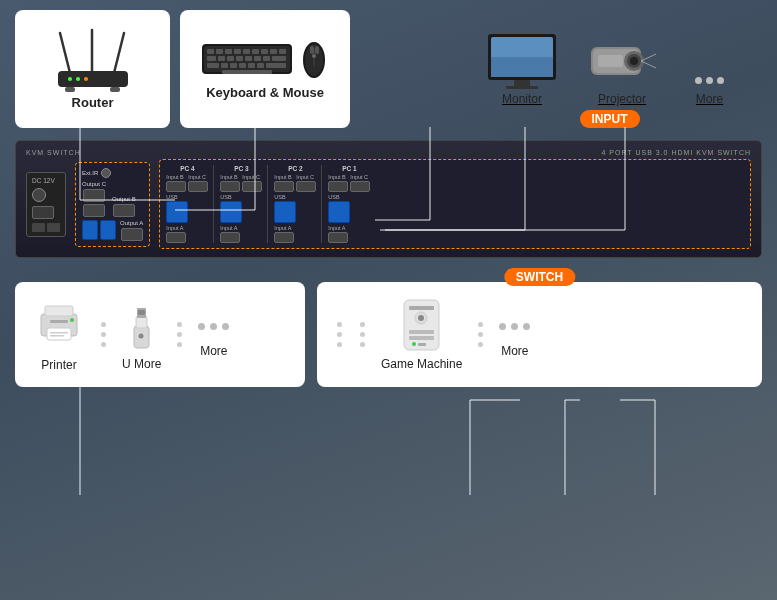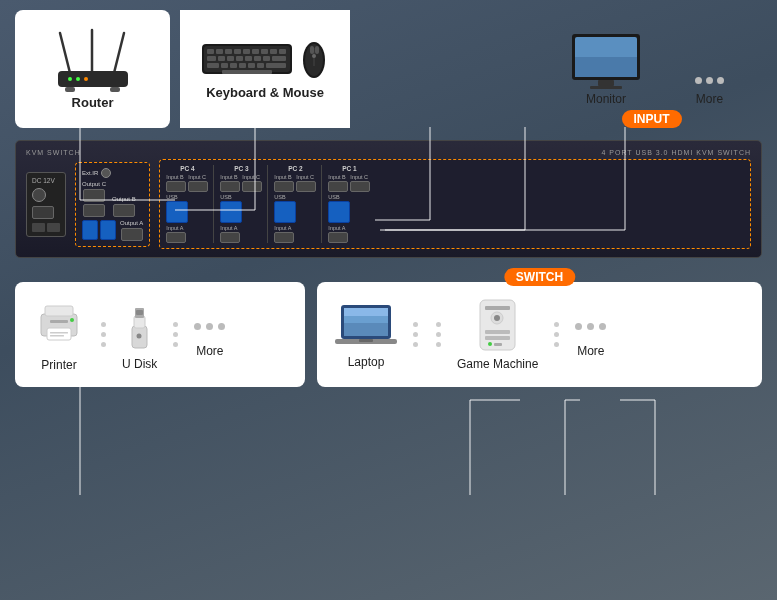--- a/index.html
+++ b/index.html
@@ -62,21 +62,21 @@
         <rect x="15" y="59" width="10" height="5" rx="2" fill="#555"></rect>
         <rect x="60" y="59" width="10" height="5" rx="2" fill="#555"></rect>
 
         <circle cx="20" cy="51" r="2" fill="#44ff44"></circle>
         <circle cx="28" cy="51" r="2" fill="#44ff44"></circle>
         <circle cx="36" cy="51" r="2" fill="#ff8800"></circle>
       </svg>
       <span style="font-size:13px; font-weight:600; color:#222; margin-top:2px;">Router</span>
     </div>
 
-    <div style="background:white; border-radius:0; width:170px; height:118px; display:flex; flex-direction:column; align-items:center; justify-content:center; padding:8px; flex-shrink:0;">
+    <div style="background:white; border-radius:8px; width:170px; height:118px; display:flex; flex-direction:column; align-items:center; justify-content:center; padding:8px; flex-shrink:0;">
       <div style="display:flex; gap:8px; align-items:center;">
 
         <svg width="90" height="38" viewBox="0 0 90 38">
           <rect x="0" y="4" width="90" height="30" rx="4" fill="#1a1a1a"></rect>
           <rect x="2" y="6" width="86" height="26" rx="3" fill="#2a2a2a"></rect>
 
           <rect x="5" y="9" width="7" height="5" rx="1" fill="#555"></rect>
           <rect x="14" y="9" width="7" height="5" rx="1" fill="#555"></rect>
           <rect x="23" y="9" width="7" height="5" rx="1" fill="#555"></rect>
           <rect x="32" y="9" width="7" height="5" rx="1" fill="#555"></rect>
@@ -110,35 +110,48 @@
           <rect x="10" y="8" width="4" height="8" rx="2" fill="#555"></rect>
           <rect x="15" y="8" width="4" height="8" rx="2" fill="#555"></rect>
           <circle cx="14" cy="18" r="2" fill="#666"></circle>
         </svg>
       </div>
       <span style="font-size:13px; font-weight:600; color:#222; margin-top:5px;">Keyboard &amp; Mouse</span>
     </div>
 
     <div style="flex:1;"></div>
 
-    <div style="display:flex; align-items:flex-end; gap:16px; position:relative; padding-bottom:22px;">
+    <div style="display:flex; align-items:flex-end; gap:0; position:relative; padding-bottom:22px;text-decoration:underline;">
 
       <div style="display:flex; flex-direction:column; align-items:center; width:100px;">
         <svg width="72" height="58" viewBox="0 0 72 58">
           <rect x="2" y="2" width="68" height="46" rx="3" fill="#1a1a1a"></rect>
           <rect x="5" y="5" width="62" height="40" rx="2" fill="#5a8fc0"></rect>
 
           <rect x="5" y="25" width="62" height="20" rx="0" fill="#4a7aaa"></rect>
           <rect x="28" y="48" width="16" height="6" rx="1" fill="#333"></rect>
           <rect x="20" y="54" width="32" height="3" rx="1" fill="#333"></rect>
         </svg>
         <span style="font-size:12px; color:#222; font-weight:500; margin-top:2px; background:transparent;">Monitor</span>
       </div>
 
 
+      <div style="display:flex; flex-direction:column; align-items:center; width:100px;">
+        <svg width="72" height="58" viewBox="0 0 72 58">
+          <rect x="5" y="15" width="50" height="28" rx="6" fill="#888"></rect>
+          <rect x="7" y="17" width="46" height="24" rx="5" fill="#999"></rect>
+          <circle cx="48" cy="29" r="10" fill="#666"></circle>
+          <circle cx="48" cy="29" r="7" fill="#444"></circle>
+          <circle cx="48" cy="29" r="4" fill="#222"></circle>
+          <rect x="12" y="23" width="25" height="12" rx="2" fill="#aaa"></rect>
+          <line x1="55" y1="29" x2="70" y2="22" stroke="#ccc" stroke-width="1" opacity="0.6"></line>
+          <line x1="55" y1="29" x2="70" y2="36" stroke="#ccc" stroke-width="1" opacity="0.6"></line>
+        </svg>
+        <span style="font-size:12px; color:#222; font-weight:500; margin-top:2px;">Projector</span>
+      </div>
 
       <div style="display:flex; flex-direction:column; align-items:center; width:75px;">
         <div style="display:flex; gap:4px; margin-top:20px; margin-bottom:8px;">
           <div style="width:7px;height:7px;border-radius:50%;background:#bbb;"></div>
           <div style="width:7px;height:7px;border-radius:50%;background:#bbb;"></div>
           <div style="width:7px;height:7px;border-radius:50%;background:#bbb;"></div>
         </div>
         <span style="font-size:12px; color:#222; font-weight:500;">More</span>
       </div>
 
@@ -319,21 +332,21 @@
       </div>
 
       <div style="display:flex;flex-direction:column;align-items:center;gap:4px;">
         <svg width="35" height="55" viewBox="0 0 35 55">
           <rect x="10" y="28" width="15" height="22" rx="3" fill="#d8d8d8" stroke="#bbb" stroke-width="1"></rect>
           <rect x="12" y="18" width="11" height="12" rx="2" fill="#e8e8e8" stroke="#ccc" stroke-width="1"></rect>
           <rect x="13" y="10" width="9" height="10" rx="1" fill="#aaa"></rect>
           <rect x="14" y="12" width="7" height="5" rx="1" fill="#888"></rect>
           <circle cx="17" cy="38" r="2.5" fill="#888"></circle>
         </svg>
-        <span style="font-size:12px;color:#222;font-weight:500;">U Disk</span>
+        <span style="font-size:12px;color:#222;font-weight:500;">U More</span>
       </div>
 
       <div style="display:flex;flex-direction:column;gap:5px;padding:0 4px;">
         <div style="width:5px;height:5px;border-radius:50%;background:#ccc;"></div>
         <div style="width:5px;height:5px;border-radius:50%;background:#ccc;"></div>
         <div style="width:5px;height:5px;border-radius:50%;background:#ccc;"></div>
       </div>
 
       <div style="display:flex;flex-direction:column;align-items:center;gap:4px;">
         <div style="display:flex;gap:5px;margin-top:12px;margin-bottom:10px;">
@@ -345,32 +358,20 @@
       </div>
 
     </div>
 
     <div style="background:white; border-radius:8px; display:flex; align-items:center; padding:10px 18px; gap:14px; flex:1; height:105px; position:relative;">
 
       <div style="position:absolute; top:-14px; left:50%; transform:translateX(-50%); background:#ff6b00; color:white; font-size:12px; font-weight:bold; padding:2px 12px; border-radius:20px; white-space:nowrap;">
         <span>SWITCH</span>
       </div>
 
-      <div style="display:flex;flex-direction:column;align-items:center;gap:4px;">
-        <svg width="62" height="50" viewBox="0 0 62 50">
-          <rect x="6" y="4" width="50" height="34" rx="3" fill="#2a4a7a"></rect>
-          <rect x="9" y="7" width="44" height="28" rx="2" fill="#6a9fd0"></rect>
-
-          <rect x="9" y="22" width="44" height="13" rx="0" fill="#5a8aba"></rect>
-          <rect x="9" y="7" width="44" height="8" rx="0" fill="#8ab8e8"></rect>
-          <rect x="0" y="38" width="62" height="5" rx="2" fill="#888"></rect>
-          <rect x="24" y="38" width="14" height="3" rx="1" fill="#666"></rect>
-        </svg>
-        <span style="font-size:12px;color:#222;font-weight:500;">Laptop</span>
-      </div>
 
       <div style="display:flex;flex-direction:column;gap:5px;padding:0 2px;">
         <div style="width:5px;height:5px;border-radius:50%;background:#ccc;"></div>
         <div style="width:5px;height:5px;border-radius:50%;background:#ccc;"></div>
         <div style="width:5px;height:5px;border-radius:50%;background:#ccc;"></div>
       </div>
 
 
       <div style="display:flex;flex-direction:column;gap:5px;padding:0 2px;">
         <div style="width:5px;height:5px;border-radius:50%;background:#ccc;"></div>

